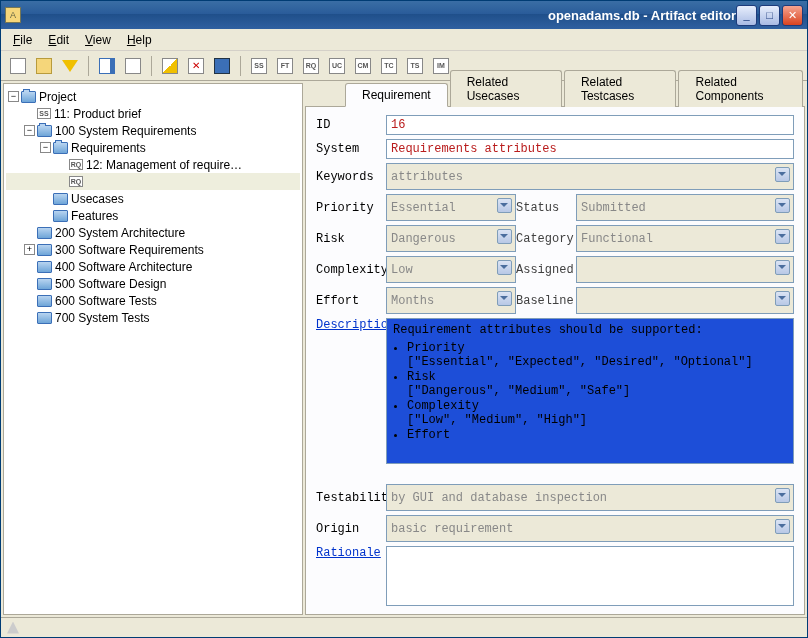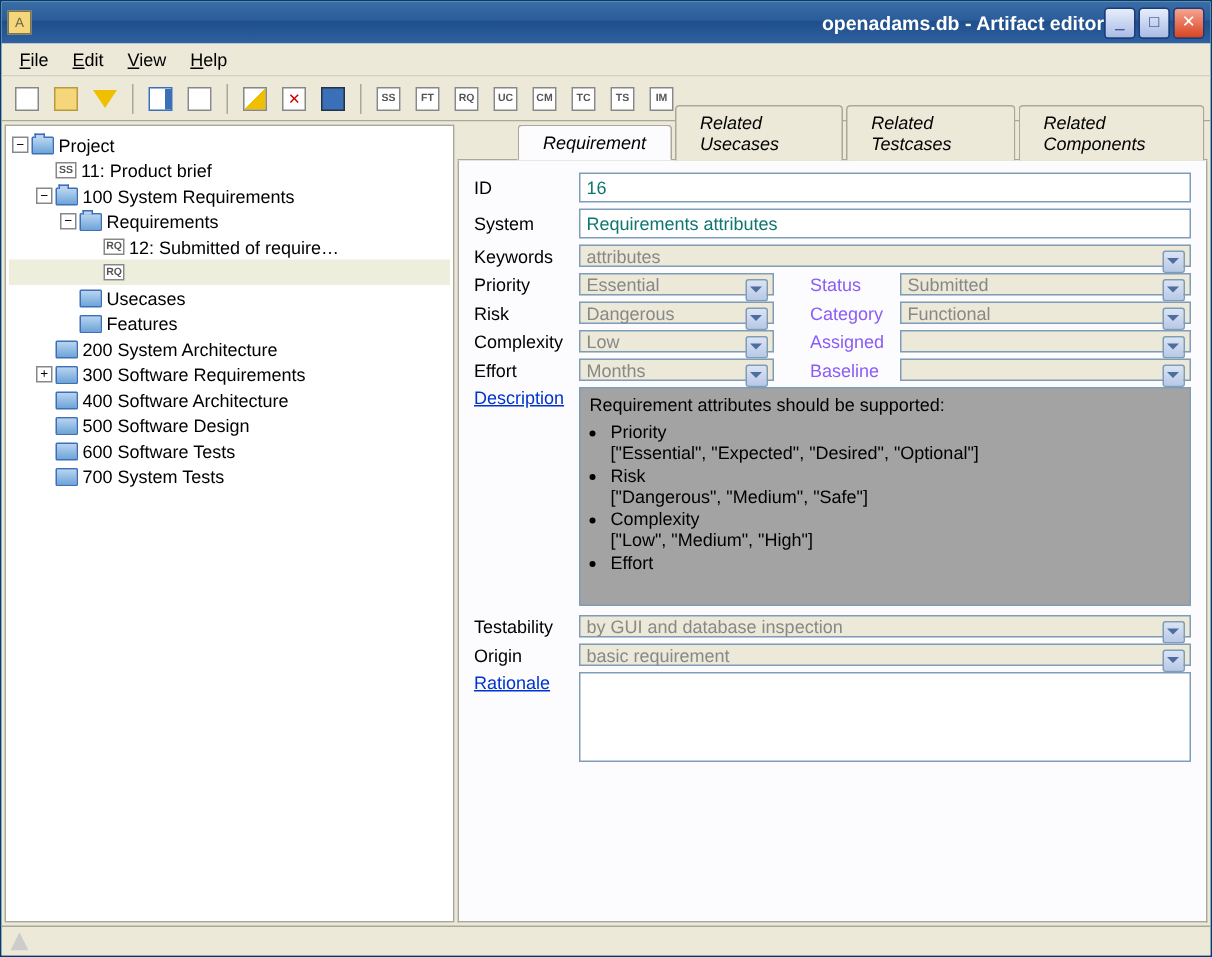--- a/index.html
+++ b/index.html
@@ -160,67 +160,66 @@
   .tab {
     padding: 4px 16px;
     background: #ece9d8;
     border: 1px solid #aca899;
     border-bottom: none;
     border-top-left-radius:3px;border-top-right-radius:3px;
     margin-right: 2px;
     cursor: default;
     position:relative;
     top:1px;
-    font-style:italic;
   }
   .tab.active {
     background: #fcfcfe;
     border-bottom: 1px solid #fcfcfe;
     font-weight: normal;
     margin-left: 36px;
   }
   .formbody {
     flex:1;
     background:#fcfcfe;
     border:1px solid #aca899;
     border-top:none;
     padding:8px 10px;
     overflow:auto;
   }
-  .formrow { display:flex; align-items:center; margin-bottom:4px; }
+  .formrow { display:flex; align-items:center; margin-bottom:4px;font-family:Liberation Mono, monospace; }
   .formrow .lbl { width:70px; color:#000; }
-  .formrow .lbl2 { width:60px; color:#8b5cf6; margin-left:24px;}
+  .formrow .lbl2 { width:60px; color:#404040; margin-left:0;}
   .formrow .lbl.link { color:#0033cc; text-decoration:underline; cursor:pointer;}
   .tinput {
     flex:1;
     height:20px;
     border:1px solid #7f9db9;
     background:#fff;
     padding:0 4px;
     font: inherit;
-    color: #0f766e;
+    color: #b91c1c;
   }
   .tinput:disabled, .tinput.ro {
     background:#ece9d8;
     color:#888;
   }
   .tselect {
-    height:15px;border:1px solid #7f9db9;background:#ece9d8;padding:0 18px 0 4px;
+    height:27px;border:1px solid #7f9db9;background:#ece9d8;padding:0 18px 0 4px;
     position:relative;color:#888;flex:1;display:flex;align-items:center;font:inherit;
   }
   .tselect::after {
     content:"";position:absolute;right:3px;top:3px;width:13px;height:13px;
     background:linear-gradient(#dbe4f4,#b8c8e6);border:1px solid #7f9db9;border-radius:2px;
   }
   .tselect::before {
     content:"";position:absolute;right:7px;top:8px;width:0;height:0;
     border-left:4px solid transparent;border-right:4px solid transparent;border-top:4px solid #4b6e9e;z-index:1;
   }
   .descbox {
-    border:1px solid #7f9db9;background:#a3a3a3;padding:4px 6px;height:146px;overflow-y:scroll;overflow-x:scroll;margin-bottom:2px;
+    border:1px solid #7f9db9;background:#1d4ed8;padding:4px 6px;height:146px;overflow-y:scroll;overflow-x:scroll;margin-bottom:16px;
   }
   .descbox ul { margin:4px 0 0 14px; padding:0;}
   .descbox li { margin:1px 0;}
   .statrow {
     height:20px;border-top:1px solid #aca899;background:#ece9d8;display:flex;align-items:center;padding:0 6px;
   }
   .statrow .sicon{width:12px;height:12px;background:#ccc;clip-path:polygon(50% 0,100% 100%,0 100%);margin-right:4px;}
 </style>
 </head>
 <body>
@@ -322,21 +321,21 @@
       <span class="expander">−</span>
       <span class="folder open"></span>
       <span class="label">Requirements</span>
     </div>
     <div class="treenode">
       <span class="treeindent"></span>
         <span class="treeindent"></span>
         <span class="treeindent"></span>
         <span class="noexp"></span>
       <span class="badge-s">RQ</span>
-      <span class="label">12: Submitted of require…</span>
+      <span class="label">12: Management of require…</span>
     </div>
     <div class="treenode selected">
       <span class="treeindent"></span>
         <span class="treeindent"></span>
         <span class="treeindent"></span>
         <span class="noexp"></span>
       <span class="badge-s">RQ</span>
     </div>
     <div class="treenode">
       <span class="treeindent"></span>

